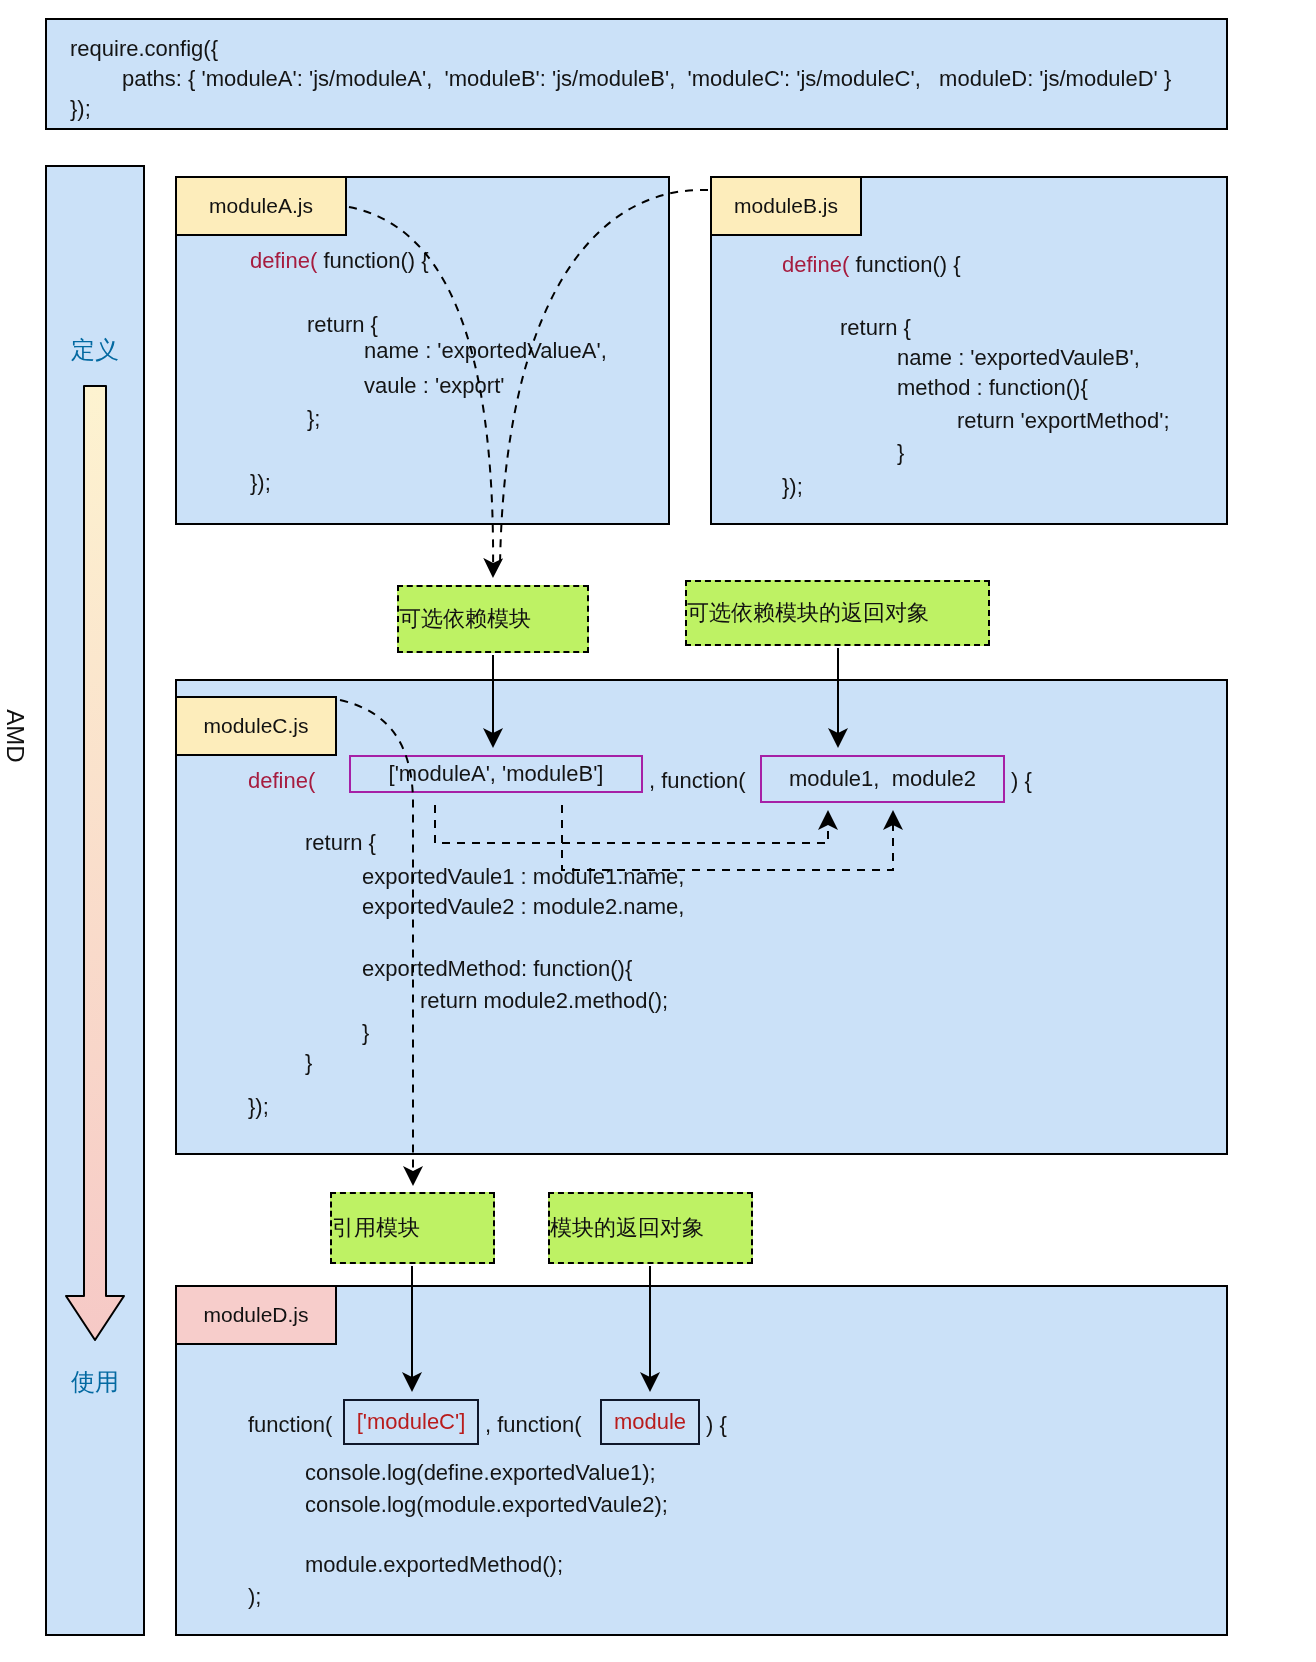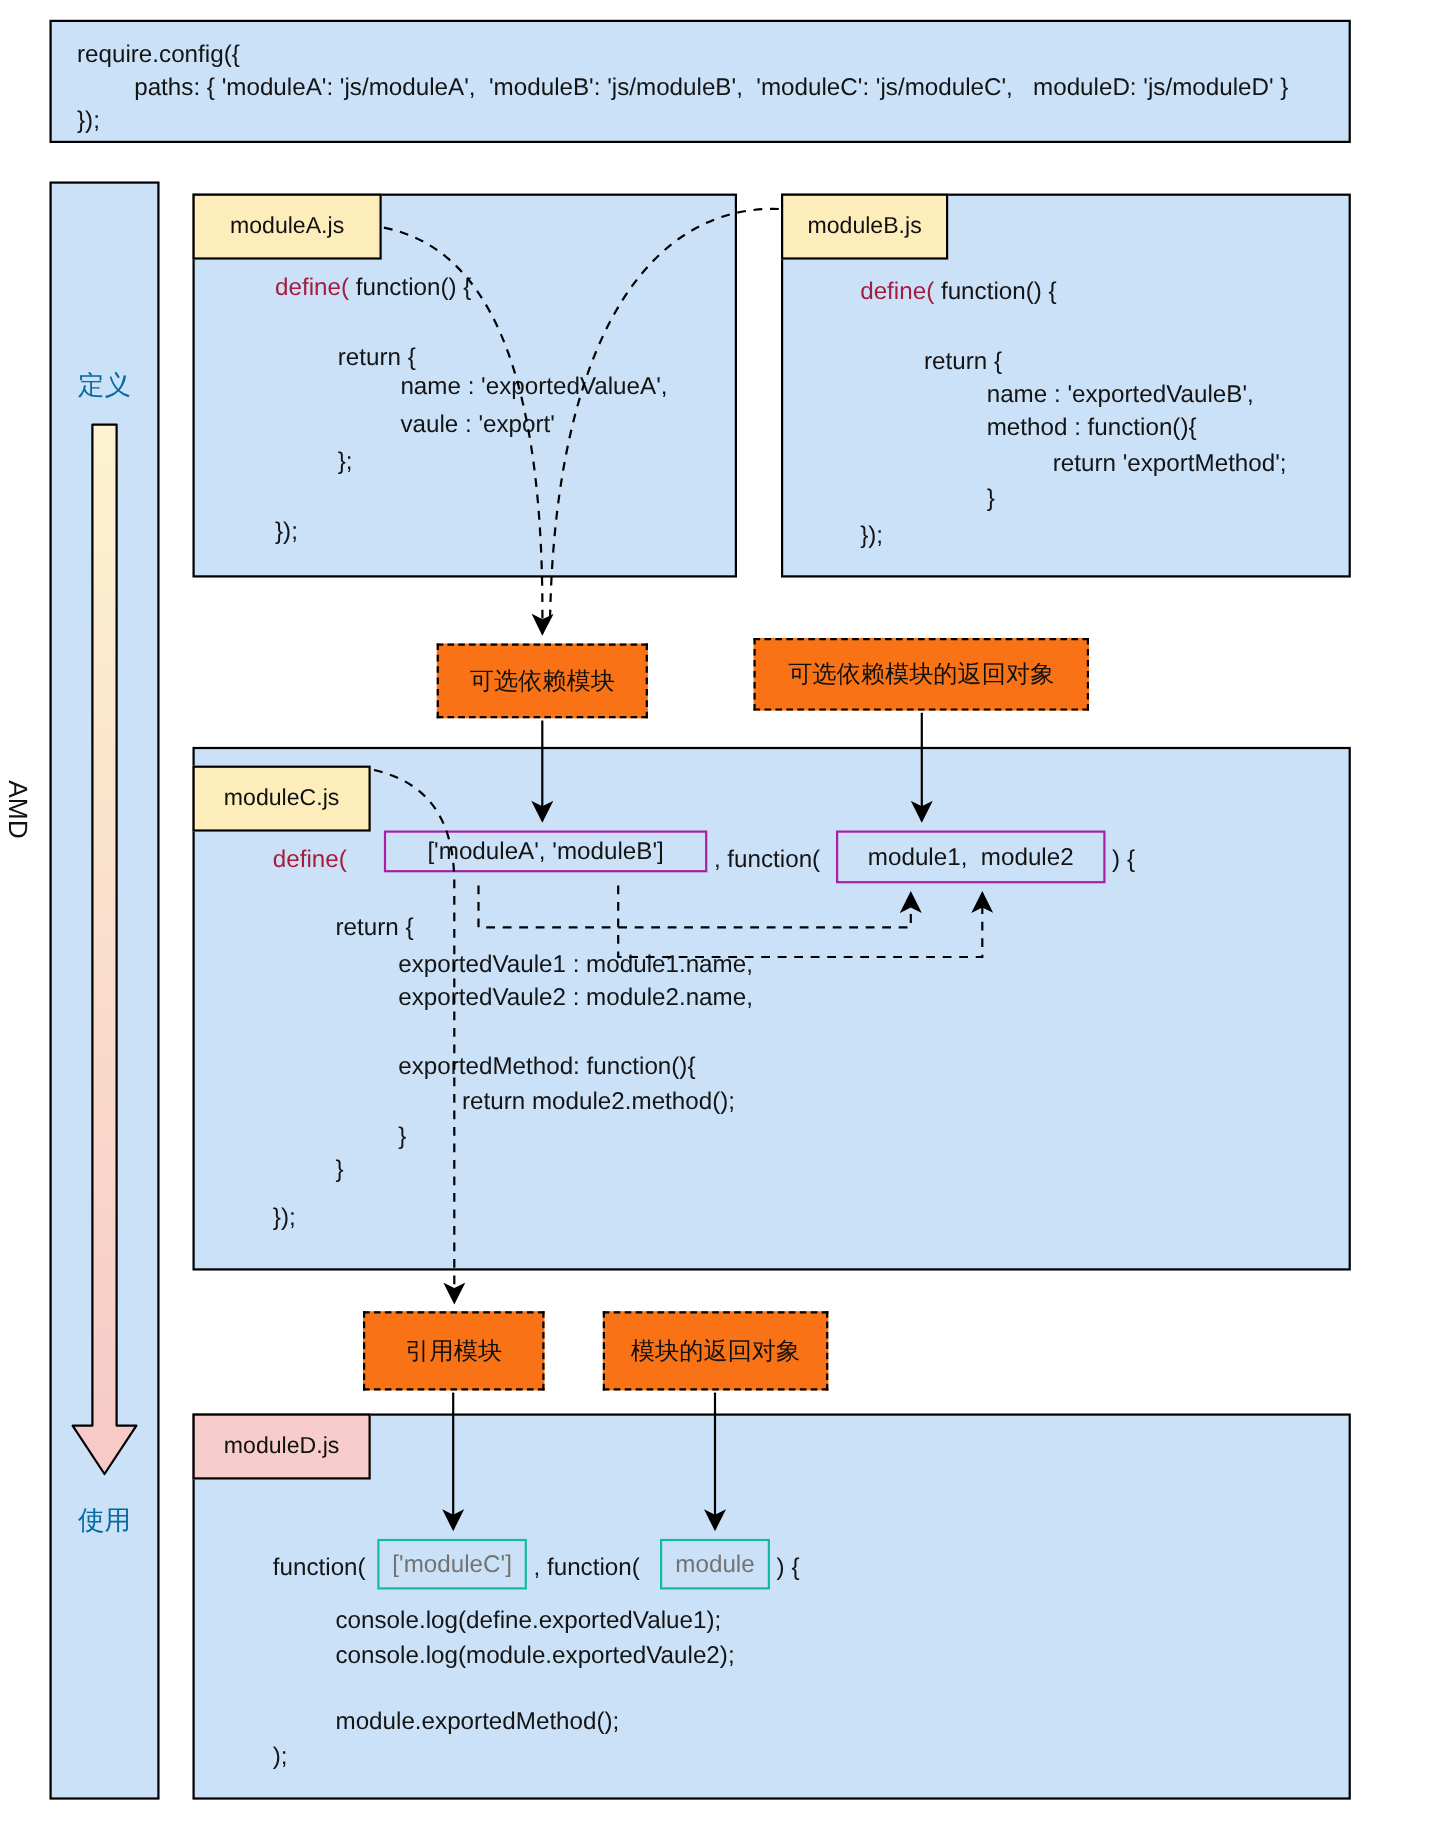--- a/index.html
+++ b/index.html
@@ -8,27 +8,27 @@
 
   .bluebox { position:absolute; background:#cbe1f8; border:2px solid #000; box-sizing:border-box; }
   .tab { position:absolute; left:-2px; top:-2px; border:2px solid #000; box-sizing:border-box;
          display:flex; align-items:center; justify-content:center; font-size:21px; color:#111; }
   .tab.yellow { background:#fdedbb; }
   .tab.pink   { background:#f7cdcb; }
 
   .code { position:absolute; font-size:22px; color:#141414; white-space:pre; line-height:26px; }
   .kw { color:#a61c3f; }
 
-  .dashedbox { position:absolute; background:#f97316; border:2px dashed #000; box-sizing:border-box;
-               display:flex; align-items:center; justify-content:center; font-size:22px; color:#111; }
+  .dashedbox { position:absolute; background:#bef264; border:2px dashed #000; box-sizing:border-box;
+               display:flex; align-items:center; justify-content:flex-start; font-size:22px; color:#111; }
 
   .pbox { position:absolute; border:2px solid #a620a6; box-sizing:border-box;
           display:flex; align-items:center; justify-content:center; font-size:22px; color:#141414; white-space:pre; }
-  .rbox { position:absolute; border:2px solid #14b8a6; box-sizing:border-box;
-          display:flex; align-items:center; justify-content:center; font-size:22px; color:#737373; white-space:pre; }
+  .rbox { position:absolute; border:2px solid #0f172a; box-sizing:border-box;
+          display:flex; align-items:center; justify-content:center; font-size:22px; color:#b91c1c; white-space:pre; }
 
   .sidelabel { position:absolute; width:100px; text-align:center; font-size:24px; color:#0369a1; }
   .amd { position:absolute; left:-15px; top:723px; width:62px; height:26px; text-align:center;
          font-size:24px; color:#111; transform:rotate(90deg); }
 
   svg.overlay { position:absolute; left:0; top:0; pointer-events:none; }
 </style>
 </head>
 <body>
 

